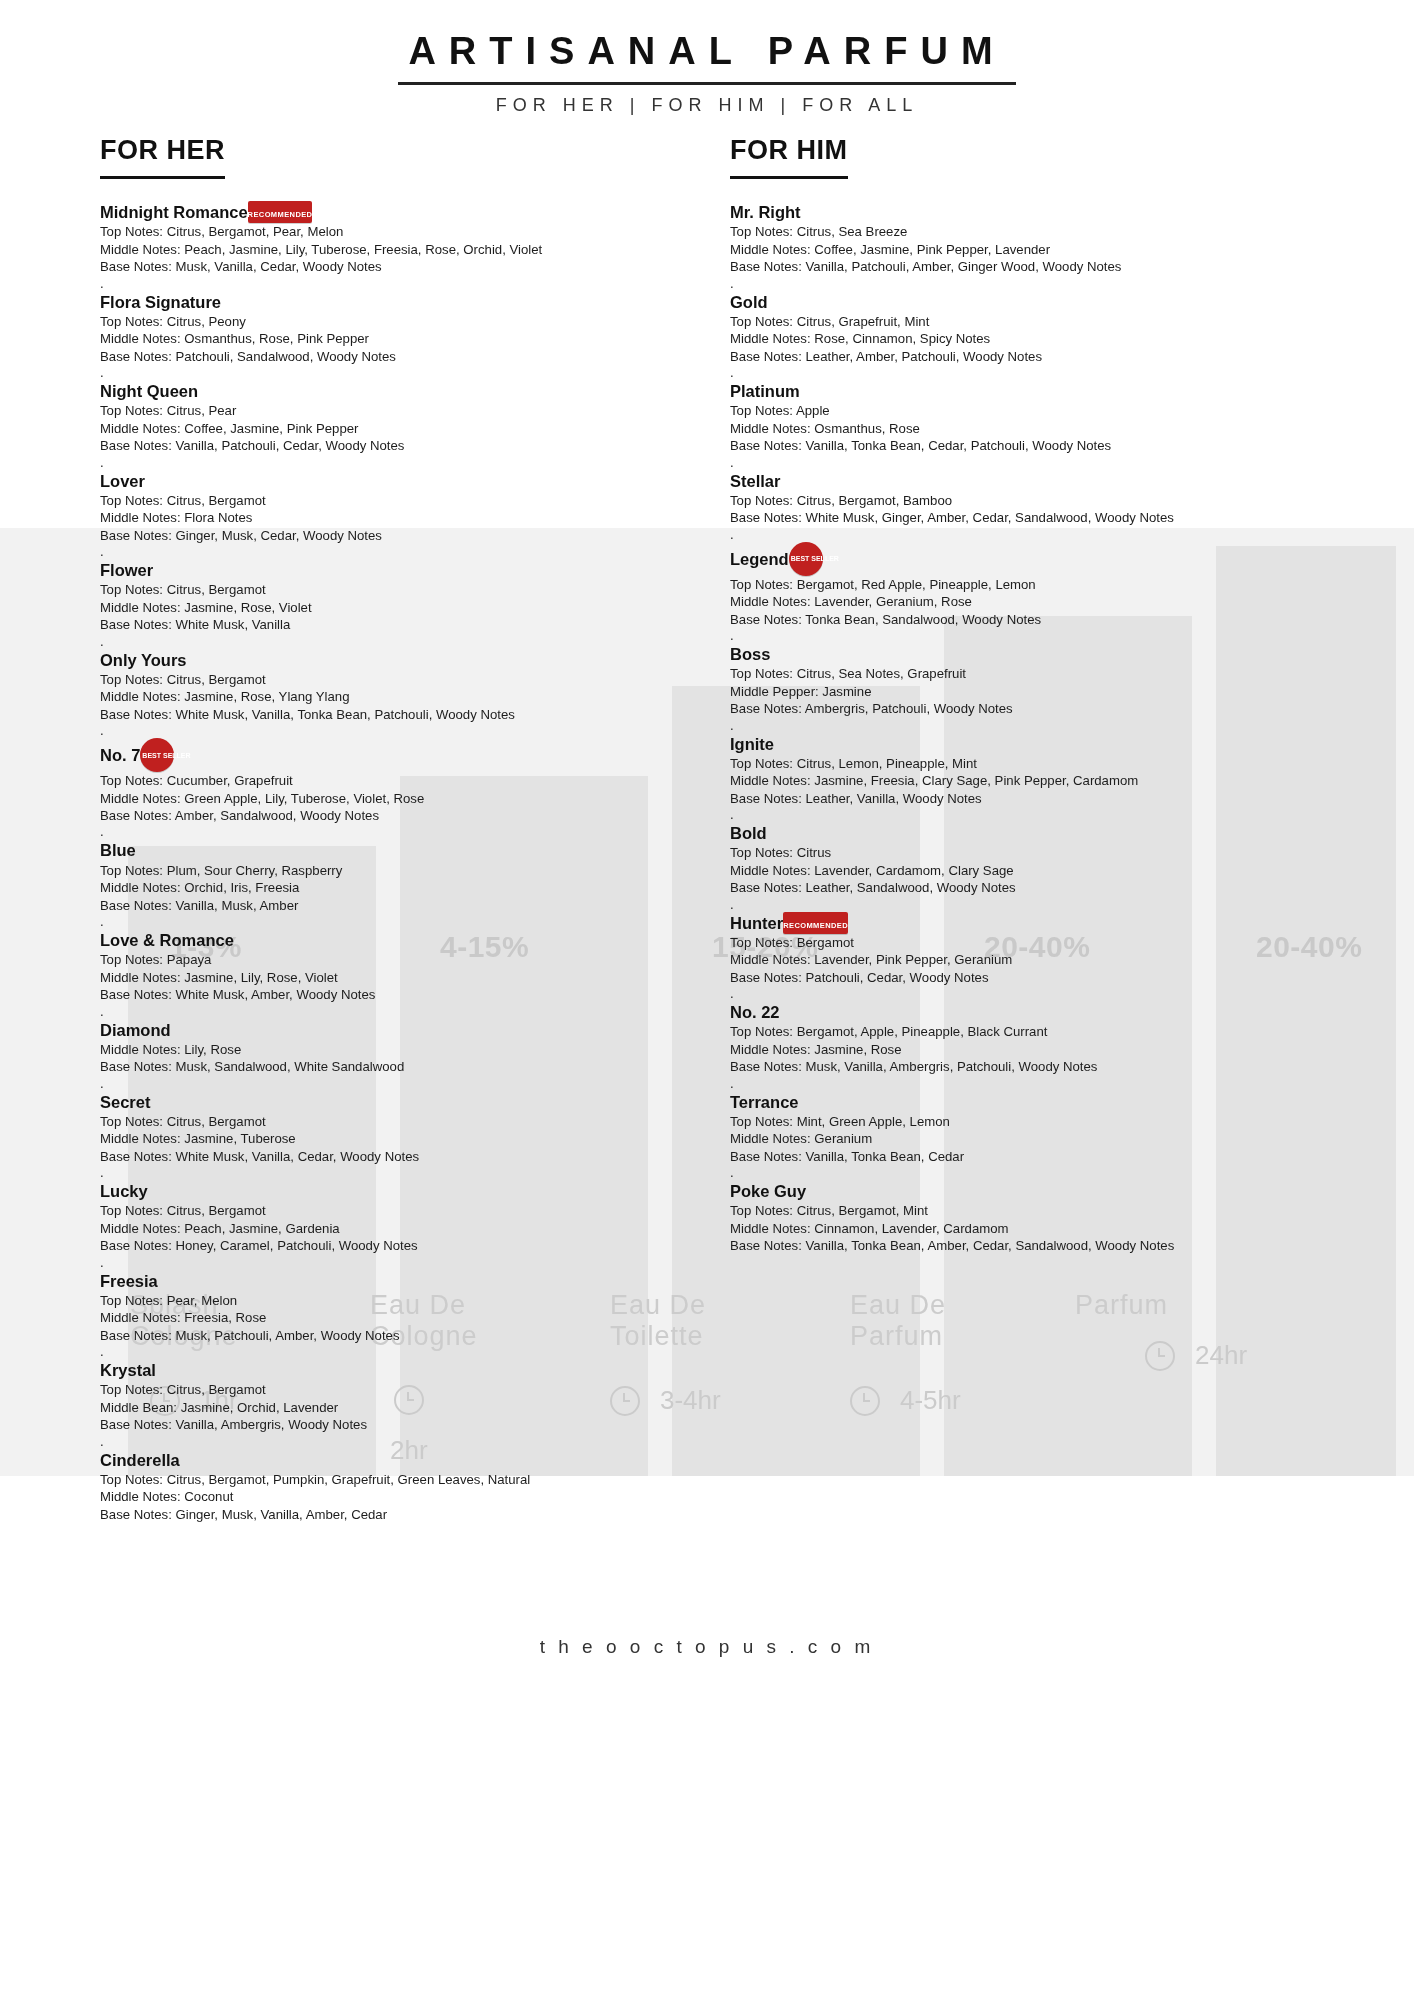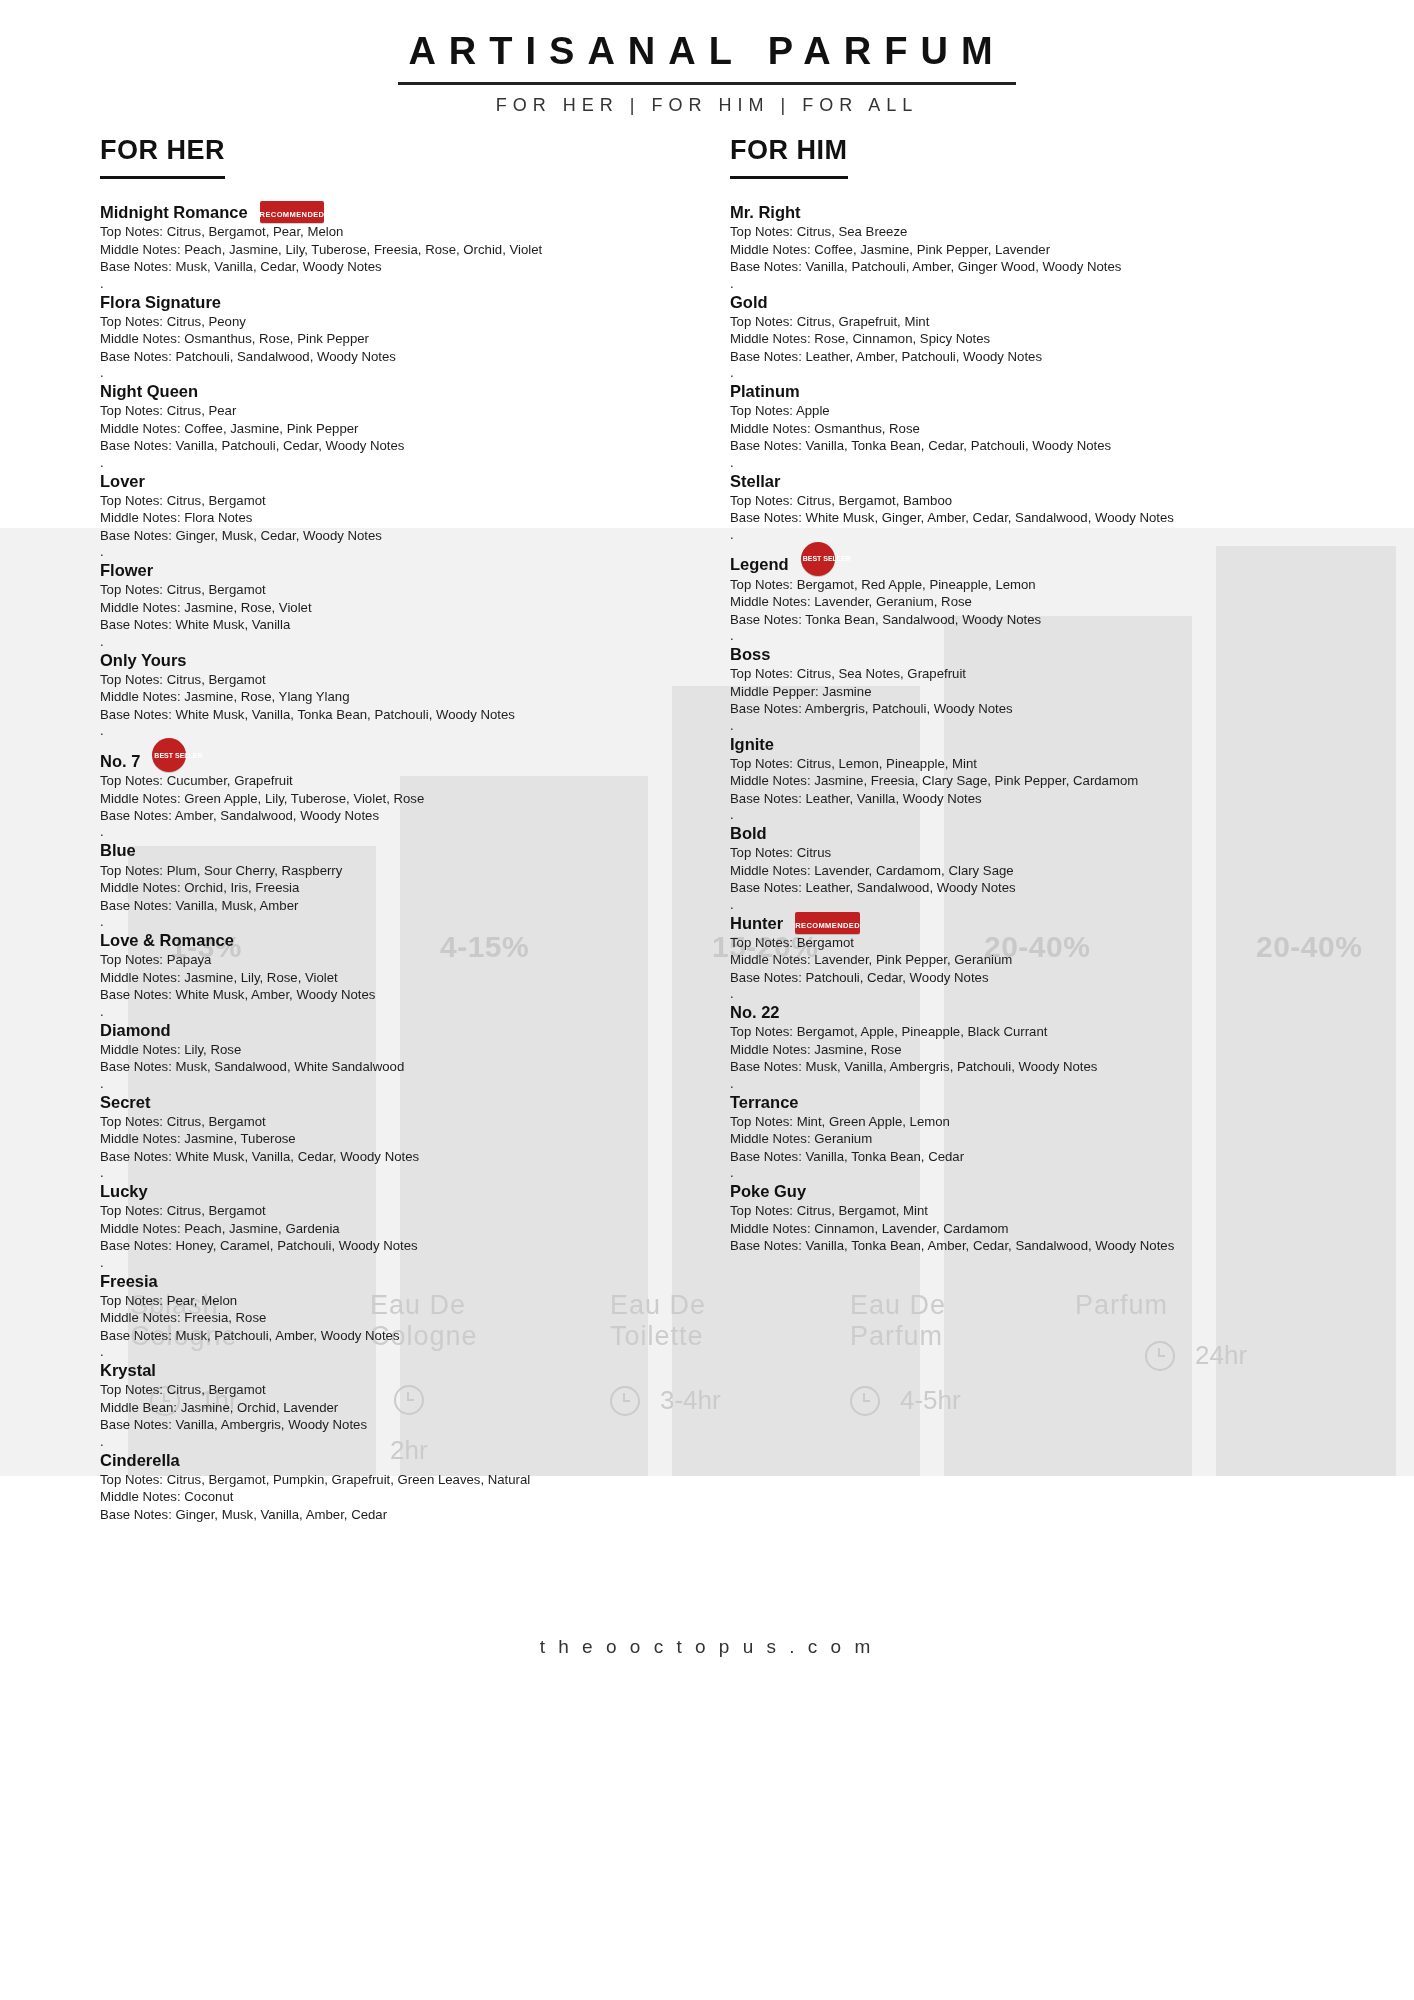--- a/index.html
+++ b/index.html
@@ -163,22 +163,22 @@
   }
 
   .fragrance {
     margin-bottom: 0;
   }
   .frag-name {
     font-size: 16.5px;
     font-weight: 700;
     color: #111;
     display: flex;
-    align-items: flex-end;
-    gap: 12px;
+    align-items: center;
+    gap: 0;
     line-height: 1.35;
   }
   .notes {
     font-size: 13.2px;
     line-height: 1.32;
     color: #1d1d1d;
   }
   .sep {
     font-size: 13.2px;
     line-height: 1.15;

